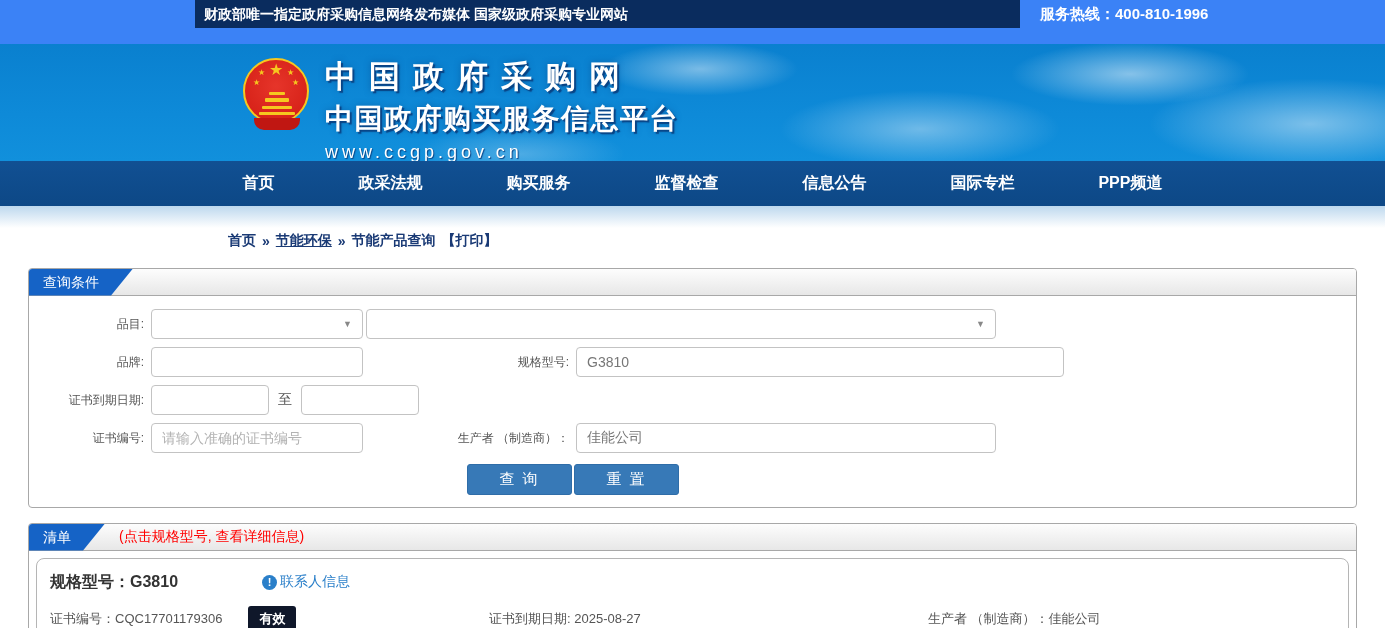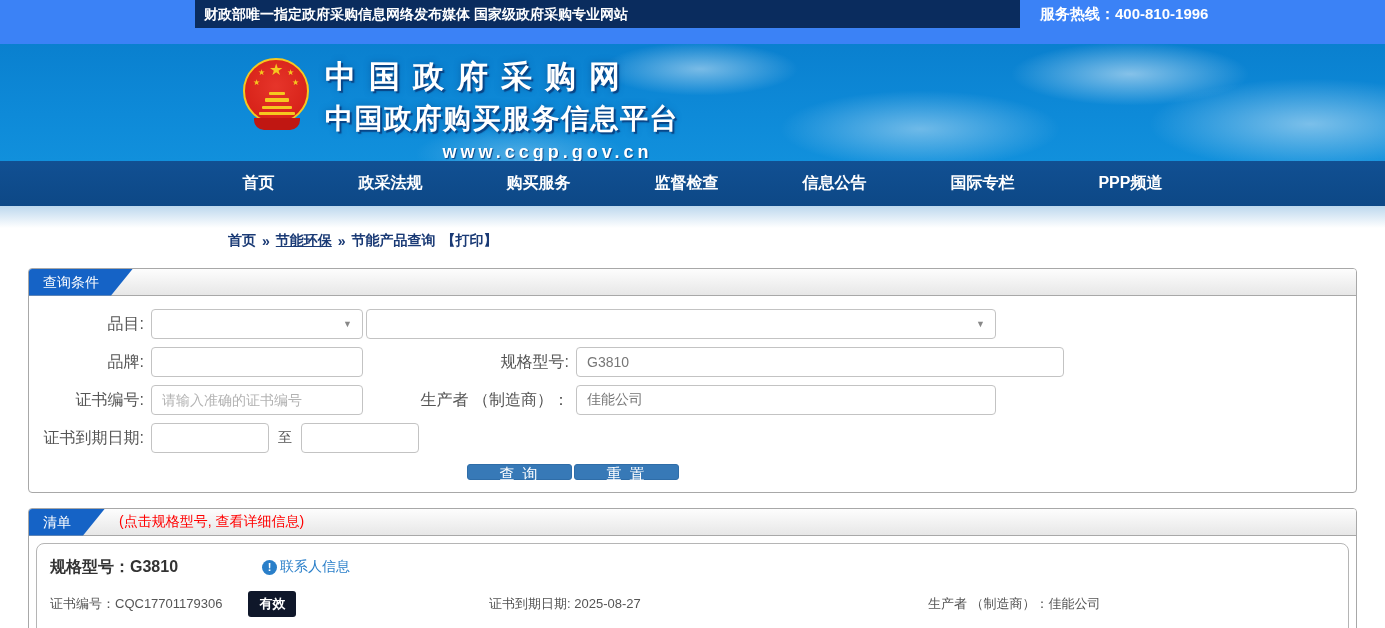--- a/index.html
+++ b/index.html
@@ -30,21 +30,21 @@
   .emblem-star-big { position:absolute; left:26px; top:6px; color:#f6c81f; font-size:16px; line-height:16px; }
   .emblem-star-s { position:absolute; color:#f6c81f; font-size:8px; line-height:8px; }
   .gate-bar { position:absolute; background:#f6c81f; left:50%; transform:translateX(-50%); border-radius:1px; }
   .emblem-ribbon { position:absolute; left:50%; transform:translateX(-50%); top:62px; width:46px; height:12px;
     background:#c01712; border-radius:0 0 10px 10px; }
   .titles { margin-left:14px; color:#fff; width:445px; }
   .title-main { font-size:31px; font-weight:bold; letter-spacing:13px; white-space:nowrap;
     text-shadow:2px 2px 1px rgba(8,64,130,.95), 0 0 6px rgba(8,64,130,.5); }
   .title-sub { font-size:28px; font-weight:bold; letter-spacing:1.5px; margin-top:2px; white-space:nowrap;
     text-shadow:2px 2px 1px rgba(8,64,130,.95), 0 0 6px rgba(8,64,130,.5); }
-  .title-url { font-size:18px; font-weight:bold; letter-spacing:4px; margin-top:4px; text-align:center;
+  .title-url { font-size:18px; font-weight:normal; letter-spacing:4px; margin-top:4px; text-align:left;
     text-shadow:1px 1px 1px rgba(8,64,130,.95); }
 
   
   .nav { height:45px; background:linear-gradient(180deg,#115093 0%, #0d4886 100%); }
   .nav-inner { width:1000px; margin:0 auto; height:100%; display:flex; align-items:center;
     justify-content:space-between; padding:0 30px 0 50px; }
   .nav-item { color:#fff; font-size:16px; font-weight:bold; cursor:pointer; white-space:nowrap; }
 
   .fade-strip { height:22px; background:linear-gradient(180deg,#bdd8ee 0%, #ffffff 100%); }
 
@@ -59,39 +59,39 @@
   .panel-hd { position:relative; height:27px; background:linear-gradient(180deg,#fdfdfd 0%, #e7e7e7 100%);
     border-bottom:1px solid #a8a8a8; border-radius:3px 3px 0 0; display:flex; align-items:center; }
   .panel-tab { height:27px; line-height:27px; padding:0 34px 0 14px; background:#1563c6; color:#fff;
     font-size:14px; font-weight:normal; clip-path:polygon(0 0, 100% 0, calc(100% - 22px) 100%, 0 100%);
     border-radius:3px 0 0 0; }
   .panel-hint { margin-left:14px; color:#ff0000; font-size:14px; }
 
   
   .form-body { padding:9px 0 12px; }
   .frow { display:flex; align-items:center; height:38px; }
-  .flabel { color:#555; font-size:16px; text-align:right; flex:none; }
+  .flabel { color:#555; font-size:12px; text-align:right; flex:none; }
   .l1 { width:115px; margin-right:7px; }
   .l2 { width:206px; margin-right:7px; }
   .ctl { height:30px; border:1px solid #c3c3c3; border-radius:4px; background:#fff;
     font-size:14px; color:#777; padding:0 10px;
     font-family:"Liberation Sans","DejaVu Sans",sans-serif; }
   .ctl::placeholder { color:#b3b3b3; }
   .select { position:relative; display:flex; align-items:center; cursor:pointer; }
   .caret { position:absolute; right:10px; color:#888; font-size:9px; }
   .sel-1 { width:212px; }
   .sel-2 { width:630px; margin-left:3px; }
   .in-brand { width:212px; }
   .in-model { width:488px; }
   .in-cert { width:212px; }
   .in-mfr { width:420px; }
   .in-date { width:118px; }
   .to-label { margin:0 9px; color:#555; font-size:14px; }
   .btn-row { margin-top:7px; padding-left:438px; display:flex; gap:2px; }
-  .btn { width:105px; height:16px; background:#3779b7; border:1px solid #2f6da8; border-radius:3px;
+  .btn { width:105px; height:31px; background:#3779b7; border:1px solid #2f6da8; border-radius:3px;
     color:#fff; font-size:15px; cursor:pointer; letter-spacing:2px;
     font-family:"Liberation Sans","DejaVu Sans",sans-serif; }
 
   
   .list-body { padding:7px 7px 20px; }
   .card { border:1px solid #b5b5b5; border-radius:8px; padding:8px 0 30px; min-height:110px; }
   .card-title-row { padding-left:13px; height:30px; display:flex; align-items:center; }
   .card-title { font-size:16px; font-weight:bold; color:#333; cursor:pointer; }
   .contact { margin-left:84px; display:flex; align-items:center; cursor:pointer; }
   .info-circle { width:15px; height:15px; border-radius:50%; background:#2a7fc9; color:#fff;
@@ -175,31 +175,31 @@
     </div>
 
     <div class="frow">
       <span class="flabel l1">品牌:</span>
       <input class="ctl in-brand" style="">
       <span class="flabel l2">规格型号:</span>
       <input class="ctl in-model" value="G3810" style="">
     </div>
 
     <div class="frow">
+      <span class="flabel l1">证书到期日期:</span>
+      <input class="ctl in-date" style="">
+      <span class="to-label">至</span>
+      <input class="ctl in-date" style="">
+    </div>
+
+    <div class="frow">
       <span class="flabel l1">证书编号:</span>
       <input class="ctl in-cert" placeholder="请输入准确的证书编号" style="">
       <span class="flabel l2">生产者 （制造商）：</span>
       <input class="ctl in-mfr" value="佳能公司" style="">
-    </div>
-
-    <div class="frow">
-      <span class="flabel l1">证书到期日期:</span>
-      <input class="ctl in-date" style="">
-      <span class="to-label">至</span>
-      <input class="ctl in-date" style="">
     </div>
 
     <div class="btn-row">
       <button class="btn">查 询</button>
       <button class="btn">重 置</button>
     </div>
   </div>
 </div>
 
 <div class="panel" style="margin-top:15px;">

